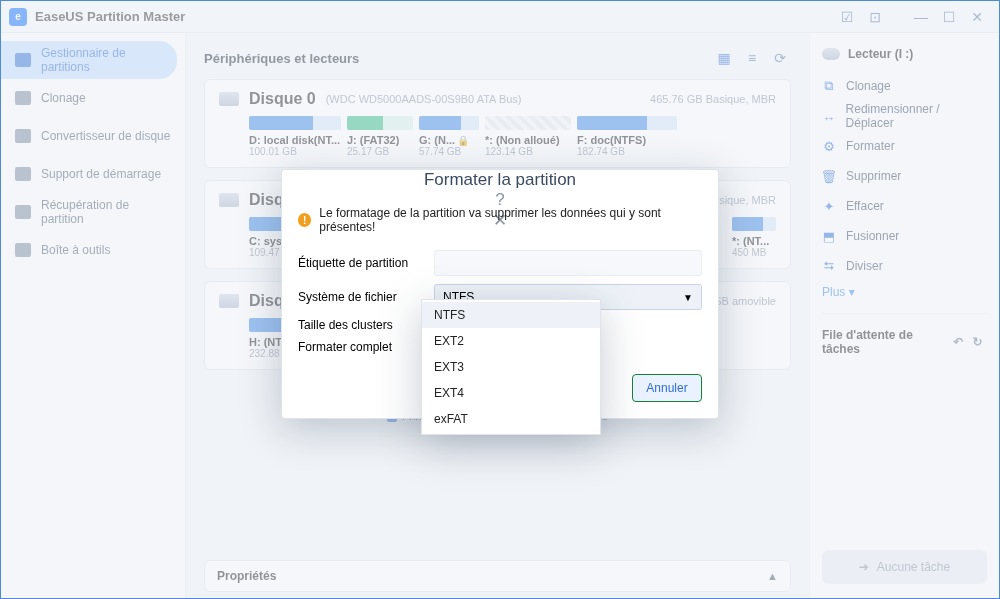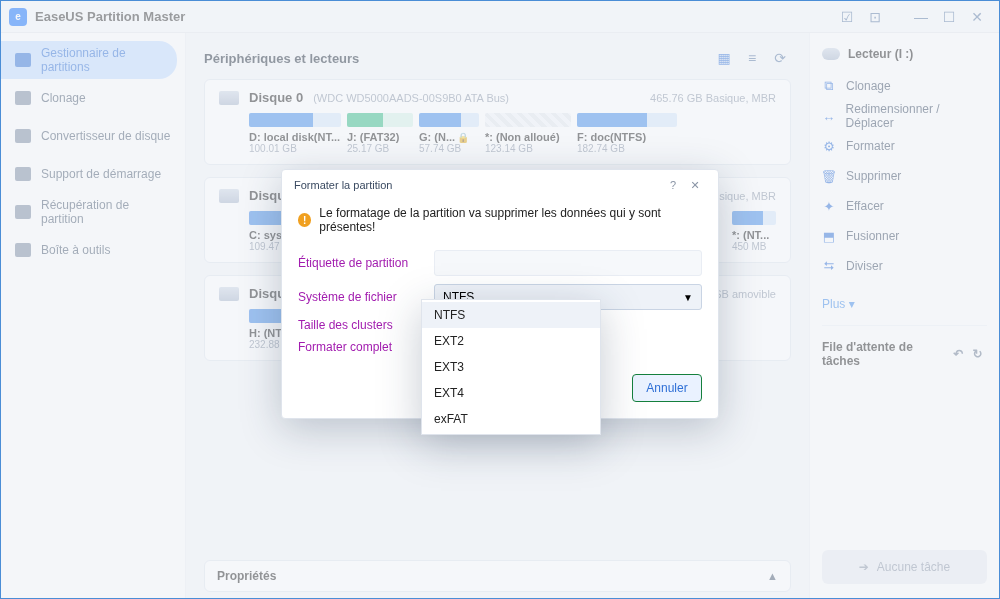--- a/index.html
+++ b/index.html
@@ -25,65 +25,65 @@
 
 .main { flex: 1; background: #f3f5f8; padding: 14px 18px; overflow: hidden; position: relative; }
 .main-header { display: flex; align-items: center; margin-bottom: 10px; }
 .main-header h2 { font-size: 13px; font-weight: 700; color: #222d3b; }
 .main-header .spacer { flex:1; }
 .main-header .tool-btn { width: 22px; height: 22px; margin-left: 6px; color: #5b7aa4; display:flex;align-items:center;justify-content:center;cursor:pointer;font-size:14px;}
 
 .disk-card { background: #fff; border: 1px solid #e1e6ee; border-radius: 6px; padding: 10px 14px; margin-bottom: 12px; }
 .disk-row { display: flex; align-items: center; gap: 10px; }
 .disk-ico { width: 20px; height: 14px; background: linear-gradient(#cfd8e6,#aab7cc); border-radius: 2px;}
-.disk-name { font-size: 13px; font-weight: 700; color: #222; }
+.disk-name { font-size: 16px; font-weight: 700; color: #222; }
 .disk-bus  { font-size: 11px; color: #8a95a6; }
 .disk-info { margin-left: auto; font-size: 11px; color: #8a95a6; }
 .part-row { display: flex; align-items: flex-start; margin-top: 8px; gap: 6px; margin-left: 30px;}
 .part { display:flex; flex-direction:column; align-items:flex-start; min-width:0;}
 .part-bar { height: 14px; border-radius: 2px; position:relative; overflow:hidden;}
 .part-bar.primary { background: #d5e7fb; }
 .part-bar.primary::before { content:""; position:absolute; left:0;top:0;bottom:0; width:70%; background:#3e8ae8;}
 .part-bar.logical { background: #d4f1e6; }
 .part-bar.logical::before { content:""; position:absolute; left:0;top:0;bottom:0; width:55%; background:#2fbb84;}
 .part-bar.unalloc { background: repeating-linear-gradient(45deg,#e5e8ee 0 4px,#f4f6fa 4px 8px);}
 .part-label { font-size: 11px; font-weight: 700; color:#222; margin-top:4px; white-space:nowrap; overflow:hidden; text-overflow:ellipsis; max-width:100%;}
 .part-size  { font-size: 10px; color:#8a95a6;}
 .lock { color:#3e8ae8; font-size:10px; margin-left:2px;}
 
 
 .side { width: 190px; background: #fdfdfd; border-left: 1px solid #eef0f3; padding: 14px 12px; display:flex; flex-direction:column;}
 .side-title { display:flex; align-items:center; gap:8px; font-size:12px; font-weight:700; color:#222; margin-bottom:10px;}
 .side-title .drv-ico { width:18px;height:12px;border-radius:6px;background:linear-gradient(#cfd8e6,#aab7cc);}
 .side-item { display:flex; align-items:center; gap:10px; height:30px; font-size:12px; color:#3a4a61; cursor:pointer;}
 .side-item .s-ico { width:14px;height:14px; color:#2e6fd6; display:flex;align-items:center;justify-content:center;font-size:13px;}
-.side-more { font-size:12px; color:#3e8ae8; margin-top:16px; cursor:pointer;}
+.side-more { font-size:12px; color:#3e8ae8; margin-top:4px; cursor:pointer;}
 .side-sep { height:1px; background:#eef1f6; margin:14px 0;}
 .side-queue-title { display:flex; align-items:center; font-size:12px; font-weight:700; color:#222;}
 .side-queue-title .spacer{flex:1;}
 .side-queue-title .qbtn { width:20px;height:20px;color:#6a7a91;display:flex;align-items:center;justify-content:center;cursor:pointer;}
 .side .queue-footer { margin-top:auto; }
 .no-task-btn { width:100%; height:34px; background:#e9ecf1; border-radius:6px; display:flex; align-items:center; justify-content:center; gap:8px; color:#8a94a6; font-size:12px; cursor:default;}
 
 
 .legend { display:flex; justify-content:center; gap:18px; margin-top:40px; font-size:11px; color:#4a5a6f;}
 .legend .sw { width:10px;height:10px;border-radius:2px;display:inline-block;margin-right:5px;vertical-align:middle;}
 .props { position:absolute; left:18px; right:18px; bottom:6px; background:#fff; border:1px solid #e1e6ee; border-radius:6px; padding:8px 12px; font-size:12px; font-weight:700; color:#222; display:flex; align-items:center;}
 .props .chev{ margin-left:auto; color:#4a5a6f; font-size:11px;}
 
 
 .scrim { position:absolute; inset:0; background:rgba(236,240,246,0.55); }
 .dialog { position:absolute; left:280px; top:168px; width:438px; background:#fff; border:1px solid #dfe4ec; border-radius:4px; box-shadow:0 10px 40px rgba(30,50,80,0.25); z-index:10;}
-.dialog-title { height:30px; display:flex; align-items:center; padding:0 12px; font-size:11px; color:#3a4a61;}
+.dialog-title { height:30px; display:flex; align-items:center; padding:0 12px; font-size:17px; color:#3a4a61;flex-direction:column;}
 .dialog-title .spacer{flex:1;}
 .dialog-title .dbtn{ width:22px; text-align:center; color:#8a95a6; cursor:pointer;}
 .dialog-warn { display:flex; align-items:center; gap:8px; padding:6px 16px 12px 16px; font-size:12px; color:#222;}
 .warn-ico { width:14px;height:14px;border-radius:50%;background:#f0a020;color:#fff;display:flex;align-items:center;justify-content:center;font-size:10px;font-weight:700;}
 .form-row { display:flex; align-items:center; padding:4px 16px; gap:12px;}
-.form-row label { width:124px; font-size:12px; color:#a21caf;}
+.form-row label { width:124px; font-size:12px; color:#000000;}
 .form-row input[type=text]{ flex:1; height:26px; border:1px solid #e9edf4; background:#f6f8fb; border-radius:3px; padding:0 8px; font-size:12px;}
 .combo { flex:1; height:26px; border:1px solid #c9d4e4; background:#eef2f8; border-radius:3px; padding:0 8px; font-size:12px; display:flex; align-items:center; position:relative;}
 .combo .caret{ margin-left:auto; font-size:10px;}
 .dialog-actions{ display:flex; justify-content:flex-end; gap:10px; padding:16px;}
 .btn-light{ min-width:70px; height:28px; border:1px solid #15803d; background:#eaf2ff; color:#2e6fd6; border-radius:4px; font-size:12px; display:flex;align-items:center;justify-content:center; cursor:pointer;}
 
 .dropdown { position:absolute; left:420px; top:298px; width:180px; background:#fff; border:1px solid #dfe4ec; box-shadow:0 10px 40px rgba(30,50,80,0.25); z-index:20; padding:2px 0;}
 .dropdown-item { height:26px; display:flex; align-items:center; padding:0 12px; font-size:12px; color:#222; cursor:pointer;}
 .dropdown-item.hover { background:#eef2f8;}
 </style>

